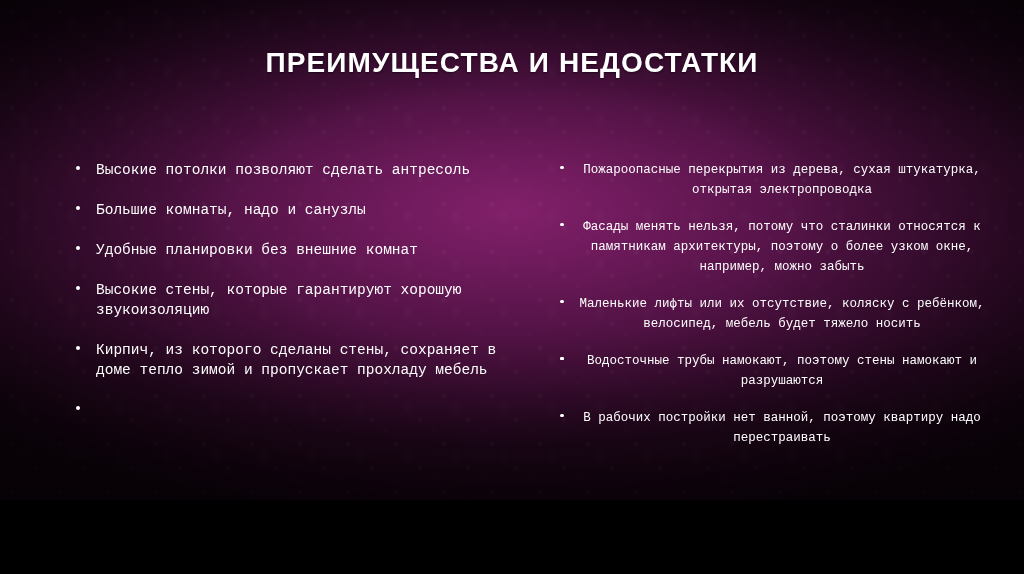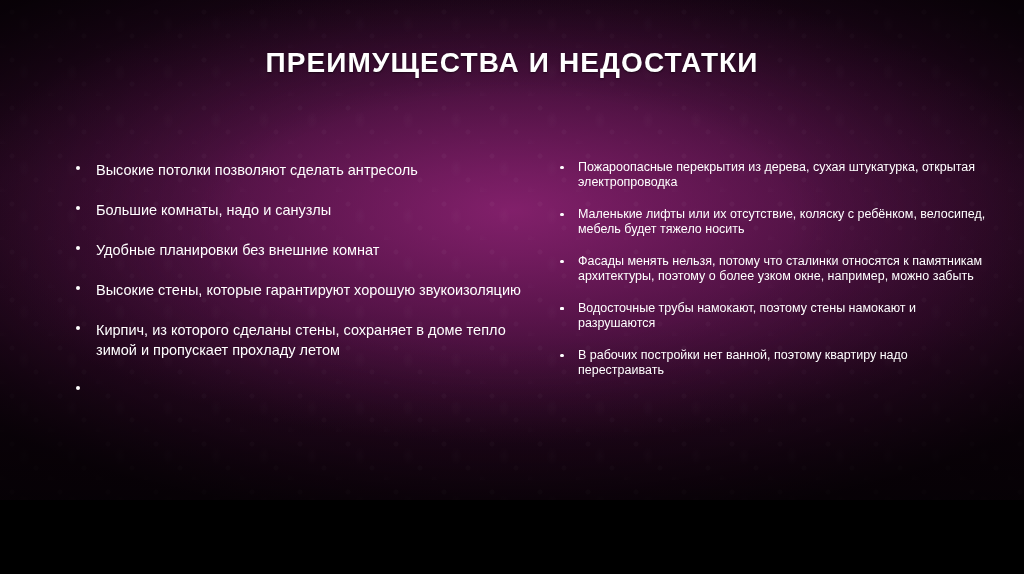--- a/index.html
+++ b/index.html
@@ -59,20 +59,21 @@
     color: #ffffff;
     text-shadow: 0 1px 2px rgba(0,0,0,0.5);
   }
   .columns {
     position: absolute;
     top: 160px;
     left: 0;
     width: 100%;
     display: flex;
     align-items: flex-start;
+    font-family: Liberation Mono, monospace;
   }
   .col {
     box-sizing: border-box;
   }
   .col-left {
     width: 470px;
     margin-left: 72px;
     padding-right: 10px;
   }
   .col-right {
@@ -98,23 +99,24 @@
     border-radius: 50%;
     background: #ffffff;
   }
   .col-left ul.bullets li {
     font-size: 14.5px;
     line-height: 20px;
     margin-bottom: 20px;
   }
   .col-right ul.bullets li {
     font-size: 12.5px;
-    line-height: 15px;
+    line-height: 20px;
     margin-bottom: 17px;
     padding-left: 22px;
+    text-align: center;
   }
   .col-right ul.bullets li .dot {
     width: 3.5px;
     height: 3.5px;
     left: 4px;
     top: 0.45em;
   }
 </style>
 </head>
 <body>
@@ -139,41 +141,41 @@
           <li>
             <span class="dot"></span>
             <span>Удобные планировки без внешние комнат</span>
           </li>
           <li>
             <span class="dot"></span>
             <span>Высокие стены, которые гарантируют хорошую звукоизоляцию</span>
           </li>
           <li>
             <span class="dot"></span>
-            <span>Кирпич, из которого сделаны стены, сохраняет в доме тепло зимой и пропускает прохладу летом</span>
+            <span>Кирпич, из которого сделаны стены, сохраняет в доме тепло зимой и пропускает прохладу мебель</span>
           </li>
           <li>
             <span class="dot"></span>
           </li>
         </ul>
       </div>
 
       <div class="col col-right">
         <ul class="bullets">
           <li>
             <span class="dot"></span>
             <span>Пожароопасные перекрытия из дерева, сухая штукатурка, открытая электропроводка</span>
           </li>
           <li>
             <span class="dot"></span>
-            <span>Маленькие лифты или их отсутствие, коляску с ребёнком, велосипед, мебель будет тяжело носить</span>
+            <span>Фасады менять нельзя, потому что сталинки относятся к памятникам архитектуры, поэтому о более узком окне, например, можно забыть</span>
           </li>
           <li>
             <span class="dot"></span>
-            <span>Фасады менять нельзя, потому что сталинки относятся к памятникам архитектуры, поэтому о более узком окне, например, можно забыть</span>
+            <span>Маленькие лифты или их отсутствие, коляску с ребёнком, велосипед, мебель будет тяжело носить</span>
           </li>
           <li>
             <span class="dot"></span>
           </li>
           <li>
             <span class="dot"></span>
             <span>Водосточные трубы намокают, поэтому стены намокают и разрушаются</span>
           </li>
           <li>
             <span class="dot"></span>

